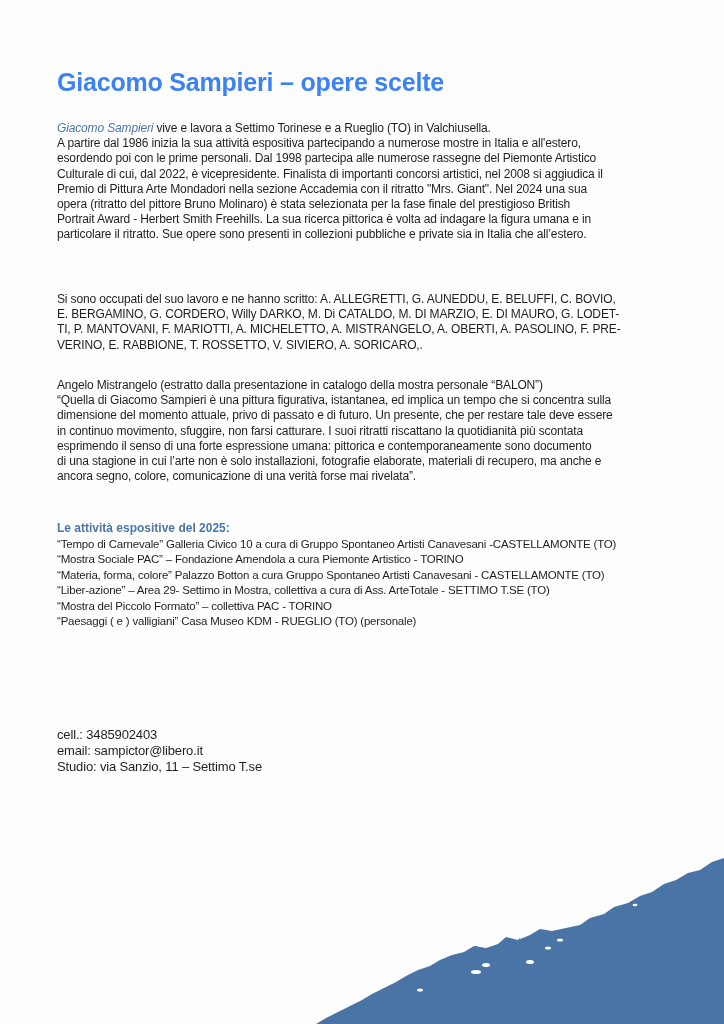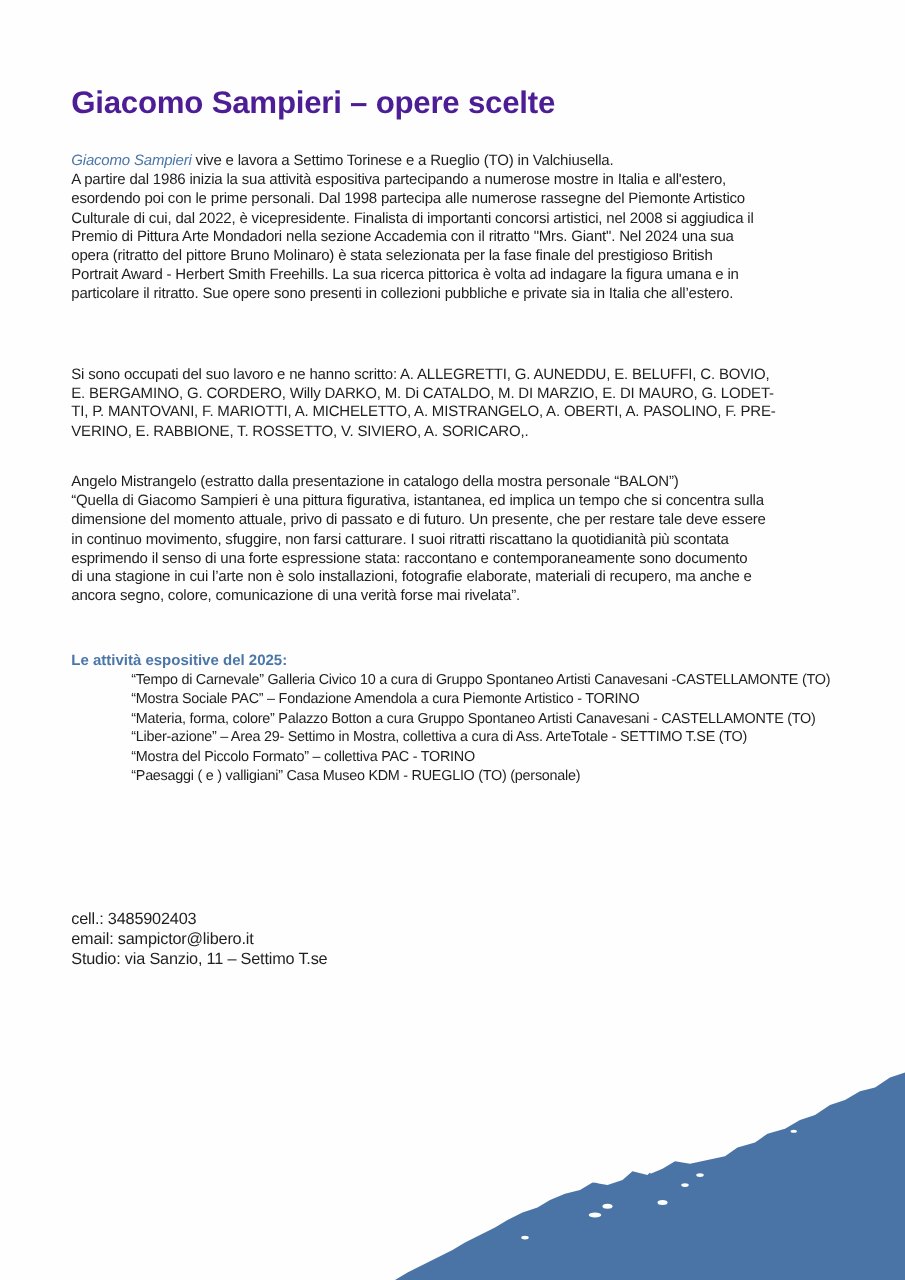--- a/index.html
+++ b/index.html
@@ -4,37 +4,37 @@
   <style>
     html, body { margin: 0; padding: 0; }
     body {
       width: 724px; height: 1024px; position: relative; overflow: hidden;
       background: #fefefe;
       font-family: "Liberation Sans", "DejaVu Sans", sans-serif;
       color: #1f1f1f;
     }
     .title {
       position: absolute; left: 57px; top: 68px;
-      font-size: 25px; font-weight: bold; color: #4c1d95;
+      font-size: 25px; font-weight: bold; color: #3b82f6;
       letter-spacing: -0.2px; white-space: nowrap;
     }
     .block {
       position: absolute; left: 57px; width: 612px;
       font-size: 12px; line-height: 15.2px; letter-spacing: -0.15px;
     }
     .line { display: block; white-space: nowrap; }
     .italic-name { font-style: italic; color: #4b76a8; }
     .bio { top: 121px; }
     .writers { top: 292px; }
     .quote { top: 378px; }
     .exh-heading {
       position: absolute; left: 57px; top: 521px;
       font-size: 12px; font-weight: bold; color: #4b76a8; text-align: center;
     }
-    .exh { top: 537px; font-size: 11.5px; line-height: 15.4px; letter-spacing: -0.2px; margin-left: 48px; }
+    .exh { top: 537px; font-size: 11.5px; line-height: 15.4px; letter-spacing: -0.2px; }
     .contact { top: 727px; font-size: 13px; line-height: 16px; }
     .brush {
       position: absolute; left: 0; top: 0; width: 724px; height: 1024px;
       pointer-events: none;
     }
   </style>
 </head>
 <body>
 
 <svg class="brush" viewBox="0 0 724 1024" xmlns="http://www.w3.org/2000/svg">
@@ -70,21 +70,21 @@
   <span class="line">E. BERGAMINO, G. CORDERO, Willy DARKO, M. Di CATALDO, M. DI MARZIO, E. DI MAURO, G. LODET-</span>
   <span class="line">TI, P. MANTOVANI, F. MARIOTTI, A. MICHELETTO, A. MISTRANGELO, A. OBERTI, A. PASOLINO, F. PRE-</span>
   <span class="line">VERINO, E. RABBIONE, T. ROSSETTO, V. SIVIERO, A. SORICARO,.</span>
 </div>
 
 <div class="block quote">
   <span class="line">Angelo Mistrangelo  (estratto dalla presentazione in catalogo della mostra personale “BALON”)</span>
   <span class="line">“Quella di Giacomo Sampieri è una pittura figurativa, istantanea, ed implica un tempo che si concentra sulla</span>
   <span class="line">dimensione del momento attuale, privo di passato e di futuro. Un presente, che per restare tale deve essere</span>
   <span class="line">in continuo movimento, sfuggire, non farsi catturare. I suoi ritratti riscattano la quotidianità più scontata</span>
-  <span class="line">esprimendo il senso di una forte espressione stata: raccontano e contemporaneamente sono documento</span>
+  <span class="line">esprimendo il senso di una forte espressione umana: pittorica e contemporaneamente sono documento</span>
   <span class="line">di una stagione in cui l’arte non è solo installazioni, fotografie elaborate, materiali di recupero, ma anche e</span>
   <span class="line">ancora segno, colore, comunicazione di una verità forse mai rivelata”.</span>
 </div>
 
 <div class="exh-heading">Le attività espositive del 2025:</div>
 
 <div class="block exh">
   <span class="line">“Tempo di Carnevale” Galleria Civico 10 a cura di Gruppo Spontaneo Artisti Canavesani  -CASTELLAMONTE (TO)</span>
   <span class="line">“Mostra Sociale PAC” – Fondazione Amendola a cura Piemonte Artistico  - TORINO</span>
   <span class="line">“Materia, forma, colore”  Palazzo Botton a cura Gruppo Spontaneo Artisti Canavesani  - CASTELLAMONTE (TO)</span>

